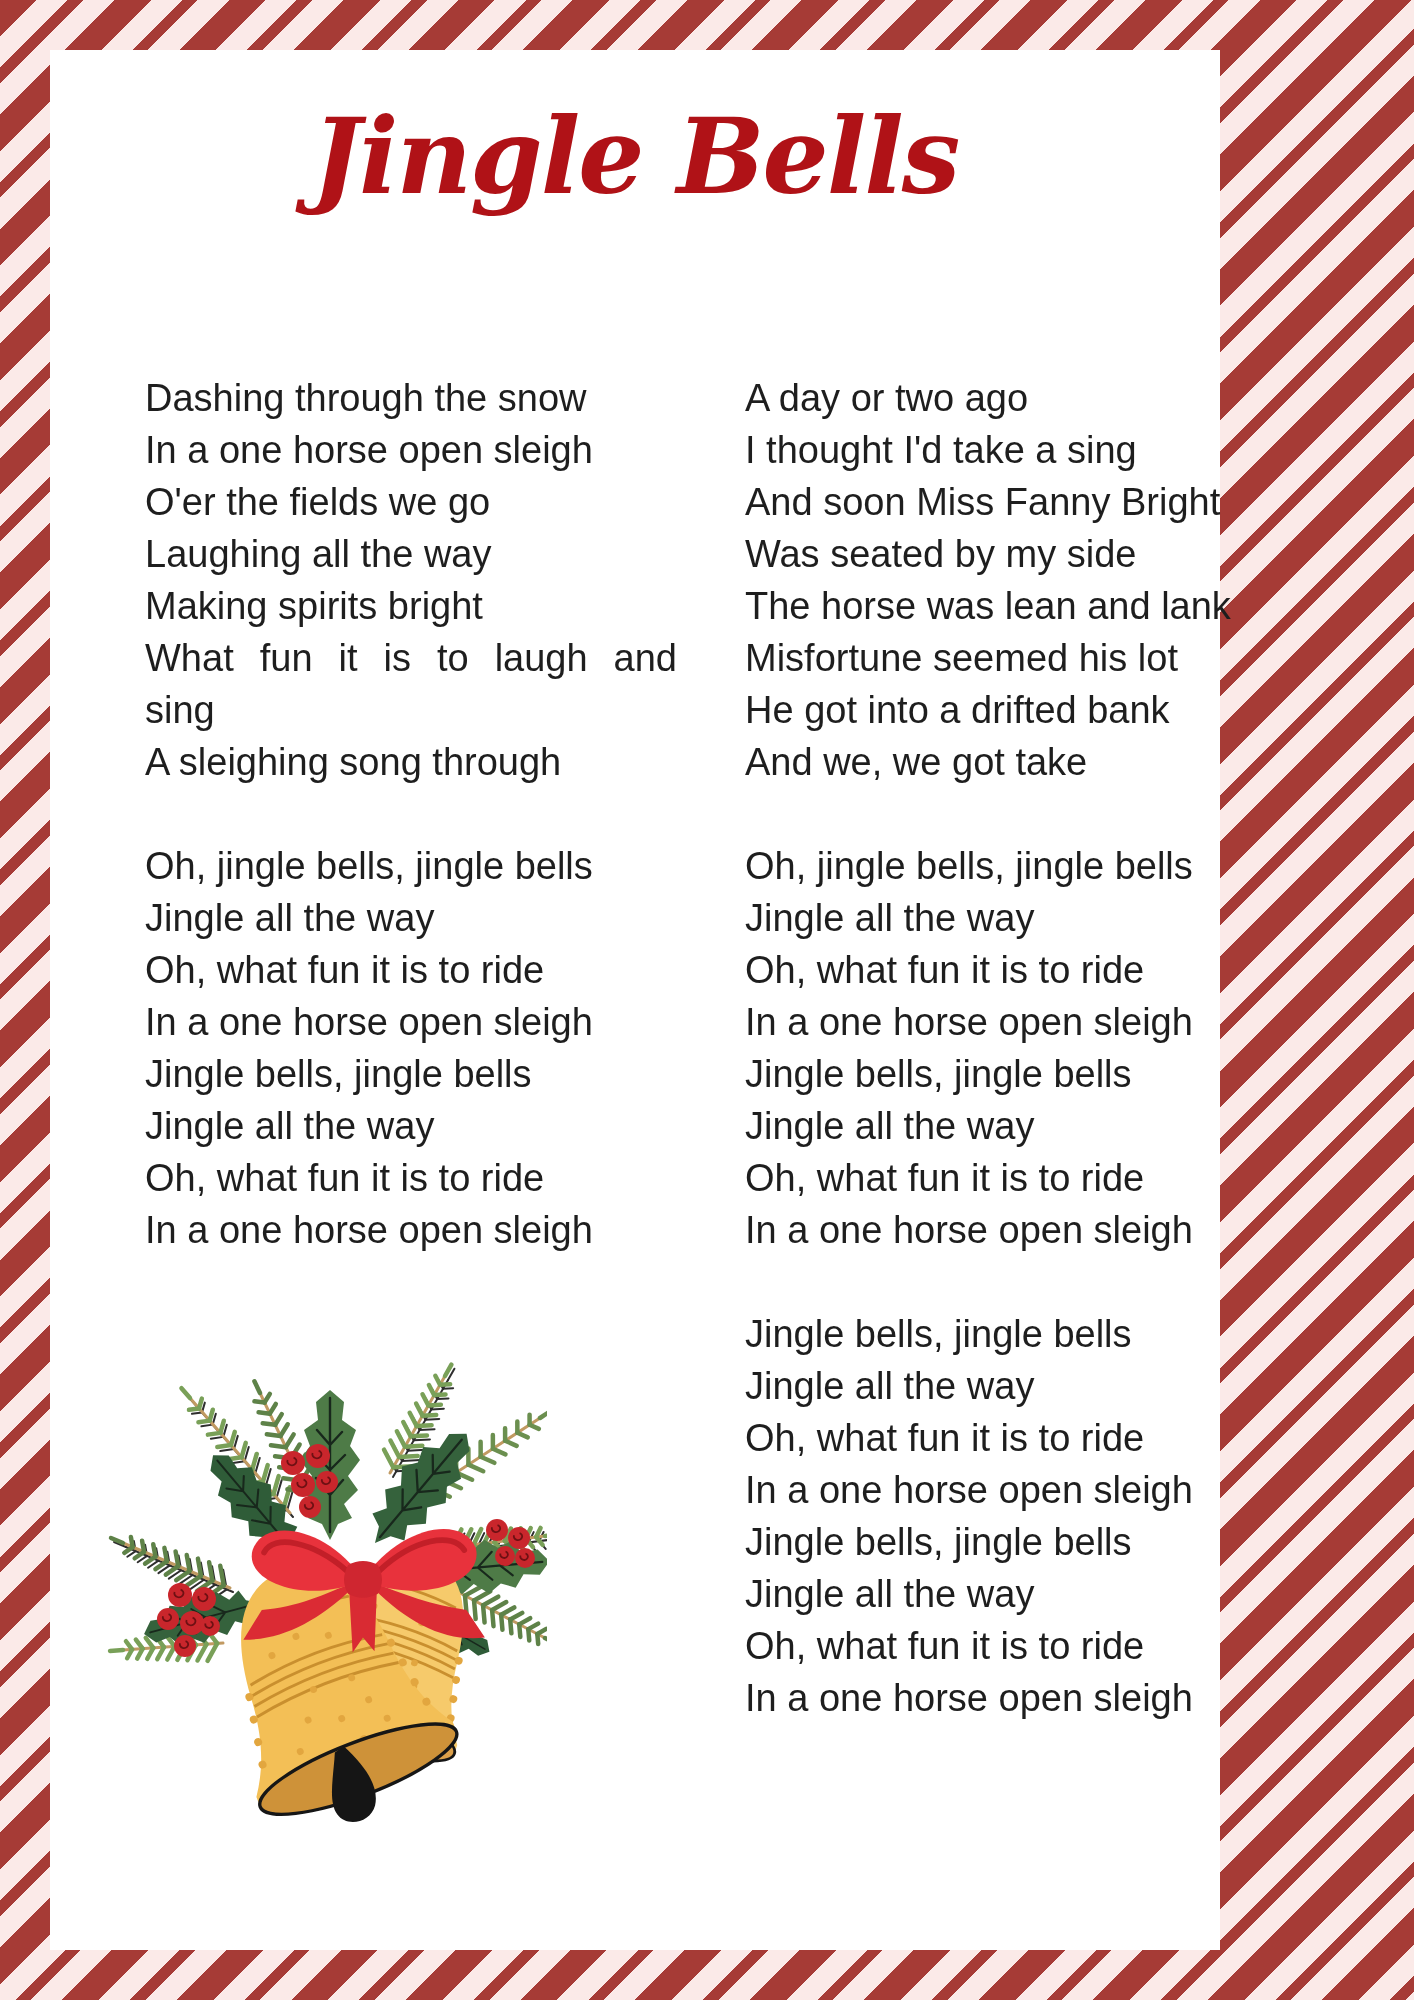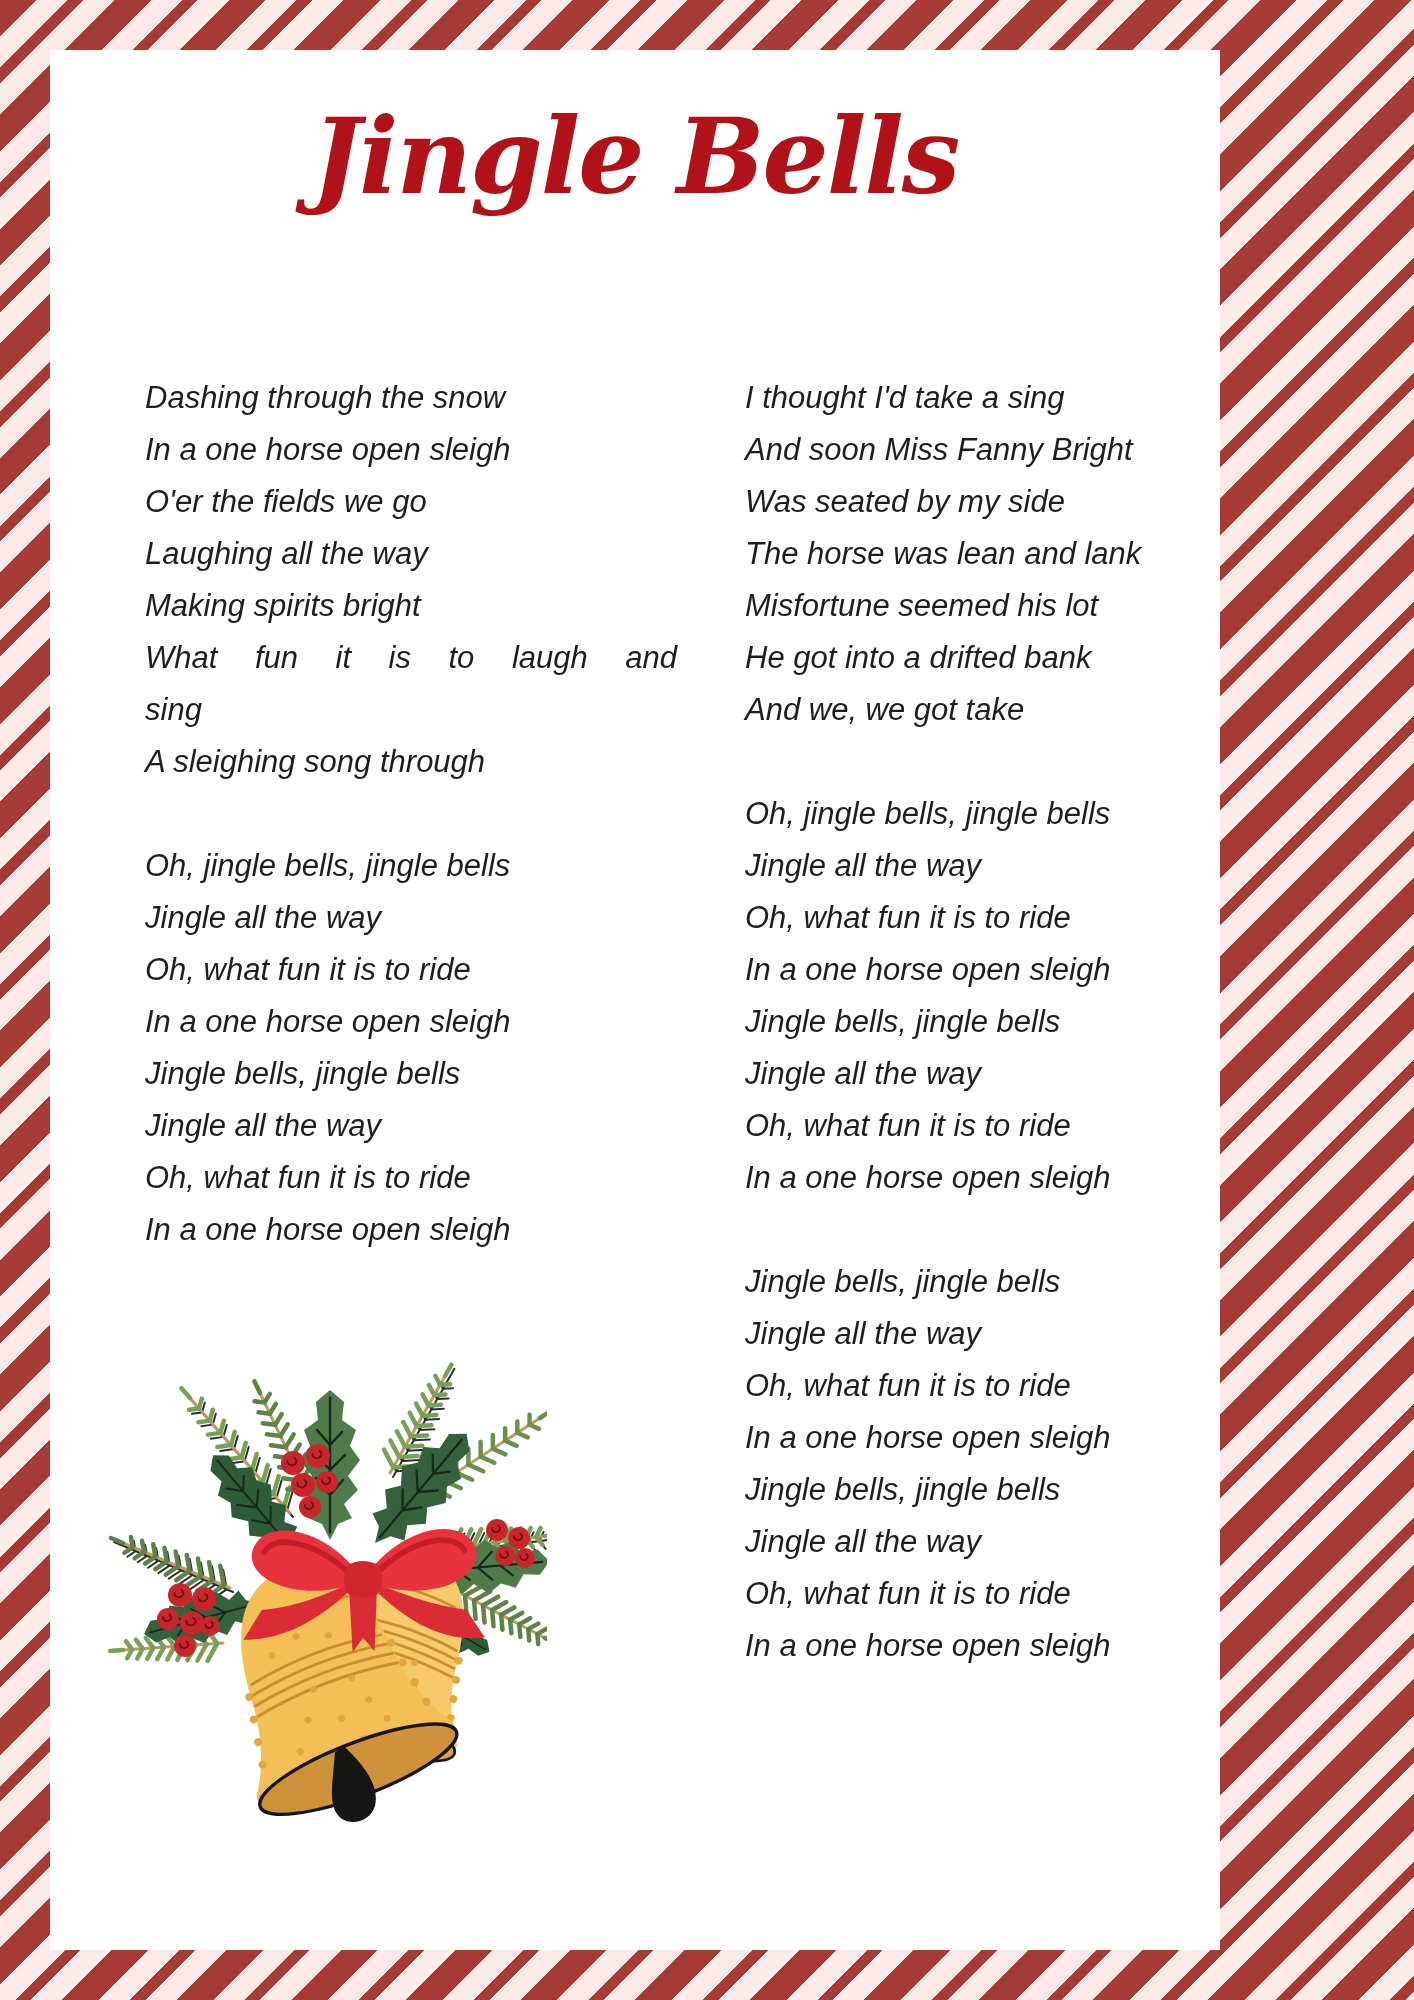--- a/index.html
+++ b/index.html
@@ -22,21 +22,21 @@
   .title{
     position:absolute;left:0;top:42px;width:100%;margin:0;
     text-align:center;
     font-family:"DejaVu Serif", serif;
     font-style:italic;font-weight:700;
     font-size:104px;line-height:1.25;letter-spacing:-2px;
     color:#B01217;
   }
   .col{
     position:absolute;top:322px;width:532px;
-    font-size:31px;line-height:52px;color:#1E1E1E;font-style:italic;
+    font-size:38px;line-height:52px;color:#1E1E1E;
   }
   .col-left{left:95px;}
   .col-right{left:695px;}
   .stanza{margin:0 0 52px 0;}
   .line{white-space:nowrap;}
   .line.justify{white-space:normal;text-align:justify;text-align-last:justify;}
   .illo{position:absolute;left:45px;top:1308px;width:452px;height:512px;}
   .illo svg{display:block;width:100%;height:100%;}
 </style>
 </head>
@@ -65,20 +65,21 @@
           <div class="line">In a one horse open sleigh</div>
           <div class="line">Jingle bells, jingle bells</div>
           <div class="line">Jingle all the way</div>
           <div class="line">Oh, what fun it is to ride</div>
           <div class="line">In a one horse open sleigh</div>
         </div>
       </div>
 
     <div class="col col-right">
         <div class="stanza">
+          <div class="line">A day or two ago</div>
           <div class="line">I thought I'd take a sing</div>
           <div class="line">And soon Miss Fanny Bright</div>
           <div class="line">Was seated by my side</div>
           <div class="line">The horse was lean and lank</div>
           <div class="line">Misfortune seemed his lot</div>
           <div class="line">He got into a drifted bank</div>
           <div class="line">And we, we got take</div>
         </div>
         <div class="stanza">
           <div class="line">Oh, jingle bells, jingle bells</div>

